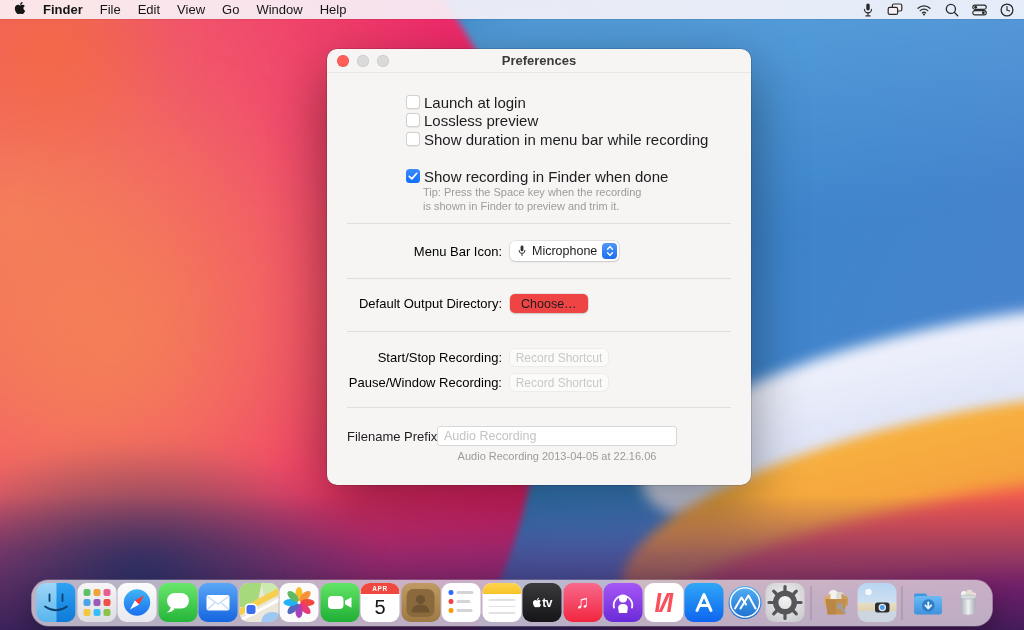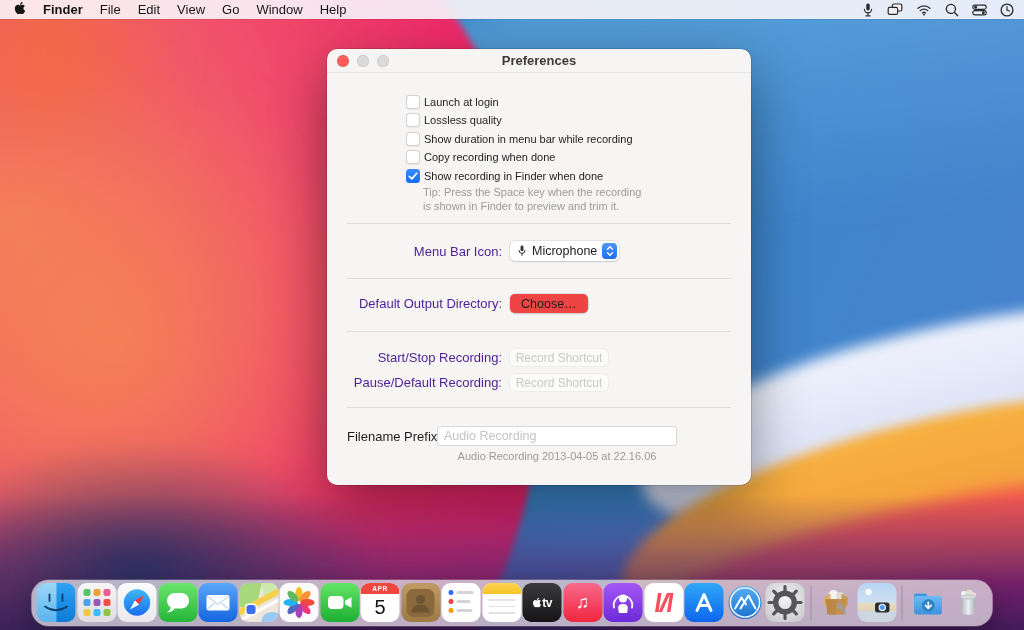--- a/index.html
+++ b/index.html
@@ -55,25 +55,25 @@
   .light.close { background:#ff5f57; box-shadow:inset 0 0 0 .5px rgba(0,0,0,.15); }
   .light.dim { background:#dadada; box-shadow:inset 0 0 0 .5px rgba(0,0,0,.12); }
 
   .sep { position:absolute; left:20px; right:20px; height:1px; background:rgba(0,0,0,.09); }
 
   .cbrow { position:absolute; left:79px; display:flex; align-items:center; height:16px; }
   .cb { width:14px; height:14px; border-radius:3.5px; background:#fff; flex:none;
     box-shadow:inset 0 0 0 1px rgba(0,0,0,.18), 0 .5px 1px rgba(0,0,0,.06); }
   .cb.on { background:linear-gradient(180deg,#3a8bfd,#106ffb); box-shadow:none; }
   .cb svg { display:block; }
-  .cblabel { margin-left:4px; font-size:11px; color:#1d1d1f; white-space:nowrap; }
+  .cblabel { margin-left:4px; font-size:15px; color:#1d1d1f; white-space:nowrap; }
   .tip { position:absolute; left:96px; top:136px; font-size:11px; line-height:14px; color:#9b9b9b; }
 
   .row { position:absolute; left:20px; right:20px; display:flex; align-items:center; }
-  .lbl { width:155px; text-align:right; font-size:13px; color:#4c1d95; margin-right:8px; white-space:nowrap; }
+  .lbl { width:155px; text-align:right; font-size:13px; color:#000000; margin-right:8px; white-space:nowrap; }
   .lbl-narrow { width:82px; text-align:right; font-size:13px; color:#1d1d1f; margin-right:8px; white-space:nowrap; }
 
   .popup { display:inline-flex; align-items:center; height:20px; background:#fff; border-radius:5px;
     padding:0 2px 0 7px; gap:5px; font-size:12.5px; color:#1c1c1e;
     box-shadow:0 0 0 .5px rgba(0,0,0,.14), 0 1px 2px rgba(0,0,0,.12); }
   .popup .caps { width:15px; height:16px; border-radius:4px; display:flex; align-items:center; justify-content:center;
     background:linear-gradient(180deg,#4f98f7,#1e6df2); }
   .mac-btn { display:inline-flex; align-items:center; justify-content:center; height:19px; padding:0 11px;
     background:#ef4444; border-radius:5px; font-size:12.5px; color:#1c1c1e;
     box-shadow:0 0 0 .5px rgba(0,0,0,.14), 0 1px 2px rgba(0,0,0,.12); }
@@ -231,29 +231,25 @@
     </div>
     <div class="title">Preferences</div>
   </div>
 
   <div class="cbrow" style="top:45px;">
     <span class="cb"></span>
     <span class="cblabel">Launch at login</span>
   </div>
   <div class="cbrow" style="top:63px;">
     <span class="cb"></span>
-    <span class="cblabel">Lossless quality</span>
+    <span class="cblabel">Lossless preview</span>
   </div>
   <div class="cbrow" style="top:82px;text-align:right;">
     <span class="cb"></span>
     <span class="cblabel">Show duration in menu bar while recording</span>
-  </div>
-  <div class="cbrow" style="top:100px;">
-    <span class="cb"></span>
-    <span class="cblabel">Copy recording when done</span>
   </div>
   <div class="cbrow" style="top:119px;">
     <span class="cb on">
       <svg width="14" height="14" viewBox="0 0 14 14">
           <polyline points="3.3,7.3 5.9,9.9 10.7,4.3" stroke="#fff" stroke-width="1.7" fill="none" stroke-linecap="round" stroke-linejoin="round"></polyline>
         </svg>
     </span>
     <span class="cblabel">Show recording in Finder when done</span>
   </div>
   <div class="tip">
@@ -292,21 +288,21 @@
     <span class="mac-btn">Choose…</span>
   </div>
 
   <div class="sep" style="top:282px;"></div>
 
   <div class="row" style="top:300px;">
     <span class="lbl">Start/Stop Recording:</span>
     <span class="mac-btn disabled">Record Shortcut</span>
   </div>
   <div class="row" style="top:325px;">
-    <span class="lbl">Pause/Default Recording:</span>
+    <span class="lbl">Pause/Window Recording:</span>
     <span class="mac-btn disabled">Record Shortcut</span>
   </div>
 
   <div class="sep" style="top:358px;"></div>
 
   <div class="row" style="top:377px;">
     <span class="lbl-narrow">Filename Prefix:</span>
     <input class="text-input" type="text" placeholder="Audio Recording" style="">
   </div>
   <div class="caption">Audio Recording 2013-04-05 at 22.16.06</div>

